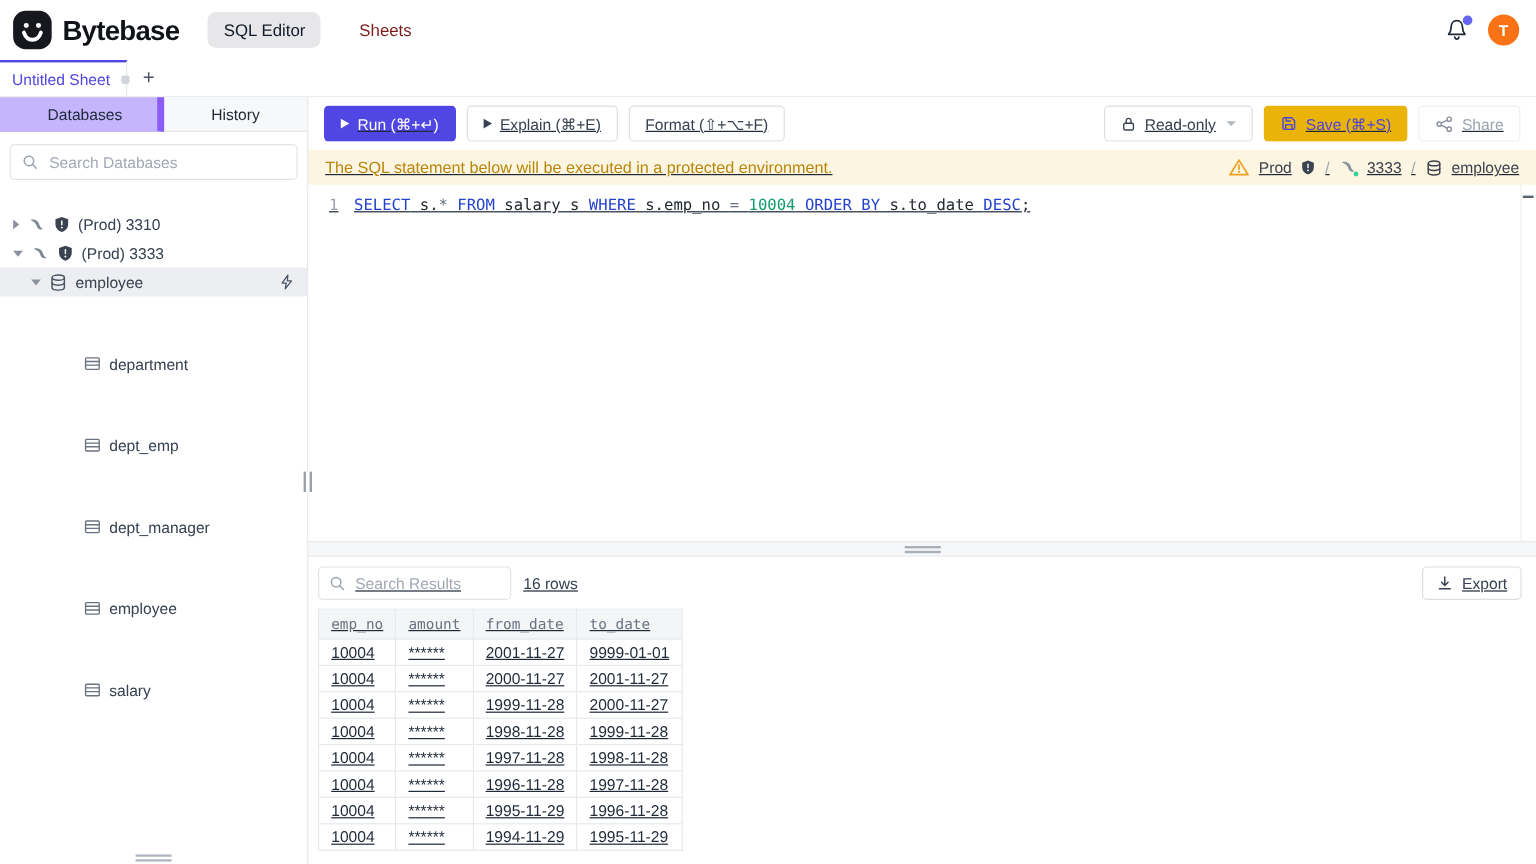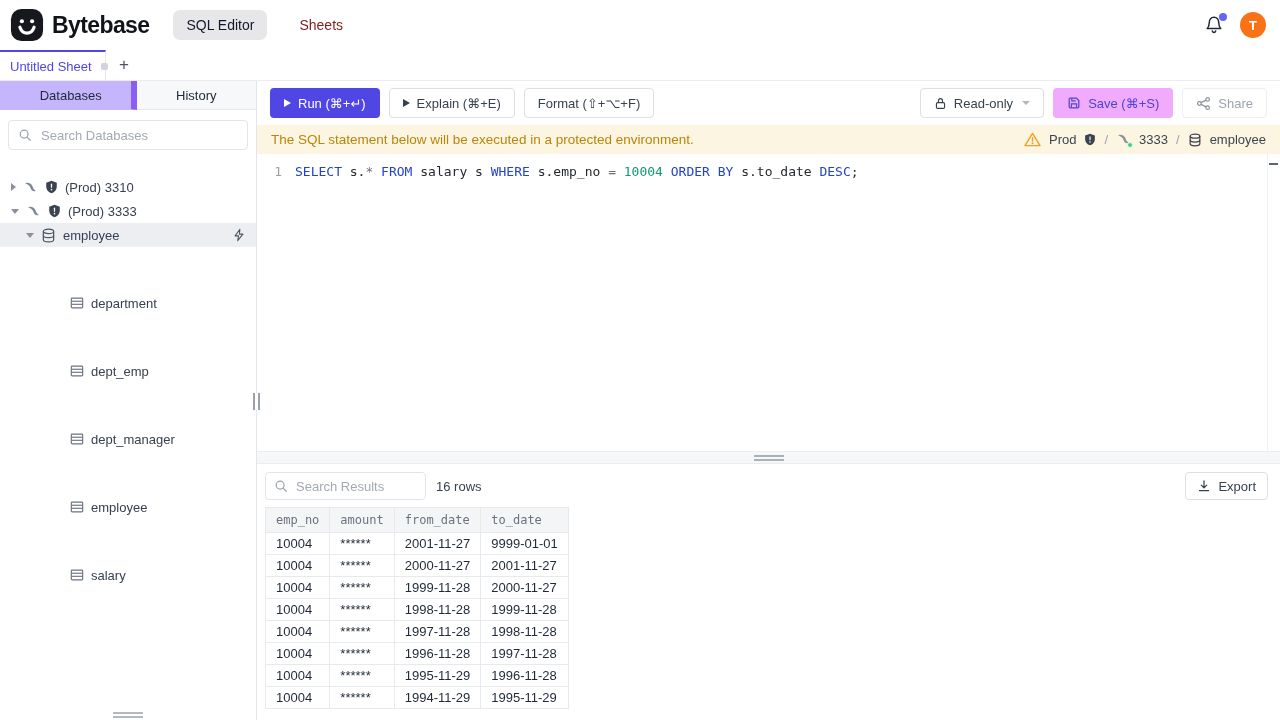--- a/index.html
+++ b/index.html
@@ -51,27 +51,27 @@
   .tree-row.selected { background:#eceef2; }
   .caret { width:0; height:0; flex:none; }
   .caret.right { border-top:4px solid transparent; border-bottom:4px solid transparent; border-left:5px solid #8b919c; }
   .caret.down { border-left:4px solid transparent; border-right:4px solid transparent; border-top:5px solid #8b919c; }
   .icon { flex:none; display:inline-flex; align-items:center; justify-content:center; }
   .flex-spacer { flex:1; }
   .v-handle { position:absolute; right:-4px; top:312px; width:7px; height:17px; border-left:2px solid #9aa1ab; border-right:2px solid #9aa1ab; background:#fff; cursor:col-resize; z-index:5; }
   .b-handle { position:absolute; bottom:2px; left:50%; transform:translateX(-50%); width:30px; height:6px; border-top:2px solid #b3b9c2; border-bottom:2px solid #b3b9c2; cursor:row-resize; }
 
   
-  .main { flex:1; display:flex; flex-direction:column; min-width:0; }
+  .main { flex:1; display:flex; flex-direction:column; min-width:0;text-decoration:underline; }
   .toolbar { height:44px; flex:none; display:flex; align-items:center; gap:9px; padding:0 13px; }
   .btn { height:30px; border-radius:4px; font-size:13px; display:inline-flex; align-items:center; gap:7px; padding:0 13px;
     border:1px solid transparent; background:#fff; color:#374151; font-family:inherit; cursor:pointer; white-space:nowrap; }
   .btn.outline { border-color:#dcdfe4; }
   .btn.primary { background:#5046e4; color:#fff; }
-  .btn.save { background:#f0abfc; color:#4c43d8; font-weight:500; }
+  .btn.save { background:#eab308; color:#4c43d8; font-weight:500; }
   .btn.share { border-color:#eceef1; color:#9ca3af; }
   .play { width:0; height:0; border-top:4.5px solid transparent; border-bottom:4.5px solid transparent; border-left:7px solid currentColor; flex:none; }
   .chev-down { width:0; height:0; border-left:4px solid transparent; border-right:4px solid transparent; border-top:4.5px solid #b0b6bf; margin-left:2px; flex:none; }
 
   
   .banner { height:29px; flex:none; background:#fcf5e1; display:flex; align-items:center; padding:0 14px; font-size:13.5px; color:#b8860b; }
   .banner-right { margin-left:auto; display:flex; align-items:center; gap:8px; color:#3d4450; font-size:13px; font-weight:500; }
   .sep { color:#9ca3af; font-weight:400; }
   .engine-wrap { position:relative; display:inline-flex; }
   .status-dot { position:absolute; right:-2px; bottom:-1px; width:6px; height:6px; border-radius:50%; background:#34d399; border:1px solid #fcf5e1; }

